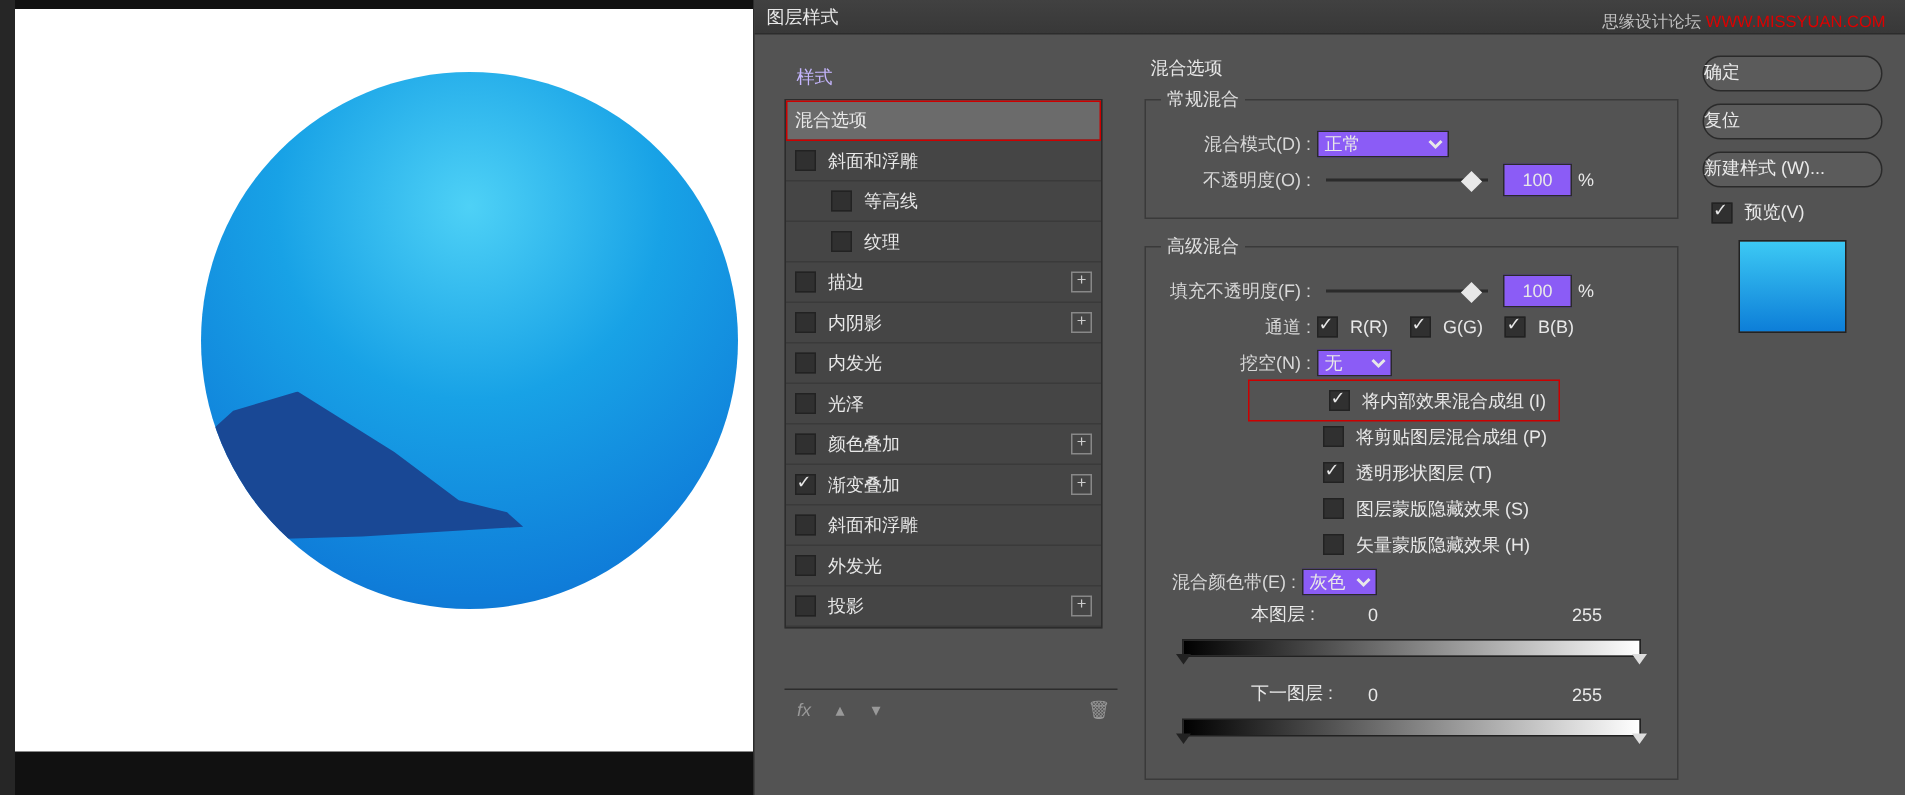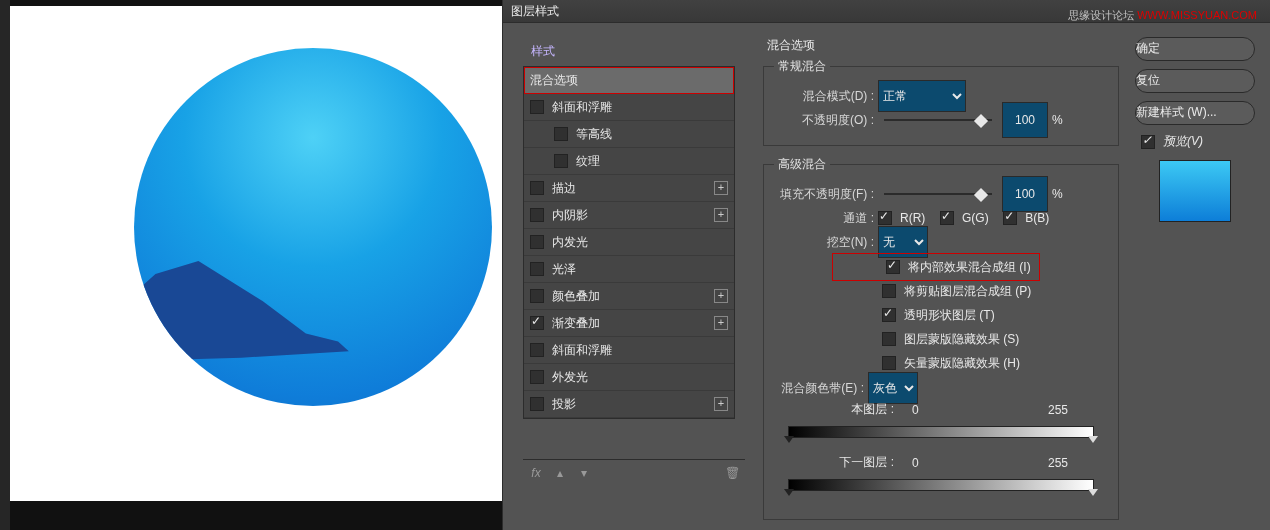--- a/index.html
+++ b/index.html
@@ -179,24 +179,24 @@
     margin: 2px 0;
     gap: 4px;
   }
   .row .label {
     width: 100px;
     text-align: right;
     color: #d8d8d8;
   }
   .row .label.sm { width: 90px; }
   select.sel, input.num {
-    background: #0c4a6e;
+    background: #8b5cf6;
     color: #e8e8e8;
     border: 1px solid #2a2a2a;
-    height: 32px;
+    height: 18px;
     font-size: 12px;
   }
   select.sel { width: 88px; }
   select.sel.sm { width: 50px; }
   input.num { width: 40px; text-align: center; }
   .slider {
     position: relative;
     width: 108px;
     height: 12px;
     margin: 0 6px;
@@ -261,39 +261,39 @@
     border-top: 7px solid #888;
   }
   .grad-slider .tri.left { left: 10px; border-top-color:#222;}
   .grad-slider .tri.right { right: 10px; border-top-color:#ddd;}
   .grad-labels {
     display: flex;
     align-items: center;
     gap: 18px;
     margin-left: 60px;
   }
-  .grad-labels .name { width: 60px; text-align: right; }
+  .grad-labels .name { width: 60px; text-align: left; }
   .grad-labels .v { width: 40px; text-align: left; }
 
   .col-buttons {
     width: 120px;
     padding: 14px 16px 0 6px;
   }
   .btn {
     display: block;
     height: 22px;
     line-height: 20px;
     text-align: left;
     border: 1px solid #2a2a2a;
     border-radius: 12px;
     background: #5b5b5b;
     margin-bottom: 8px;
     color: #eaeaea;
   }
-  .preview-check { display:flex; align-items:center; gap:4px; margin: 3px 0 10px 6px; font-style: italic; }
+  .preview-check { display:flex; align-items:center; gap:4px; margin: 3px 0 10px 6px; }
   .swatch {
     width: 70px; height: 60px;
     margin: 10px auto;
     border: 1px solid #222;
     background: linear-gradient(to bottom, #3cc9f4, #0d7ed8);
   }
 </style>
 </head>
 <body>
 

